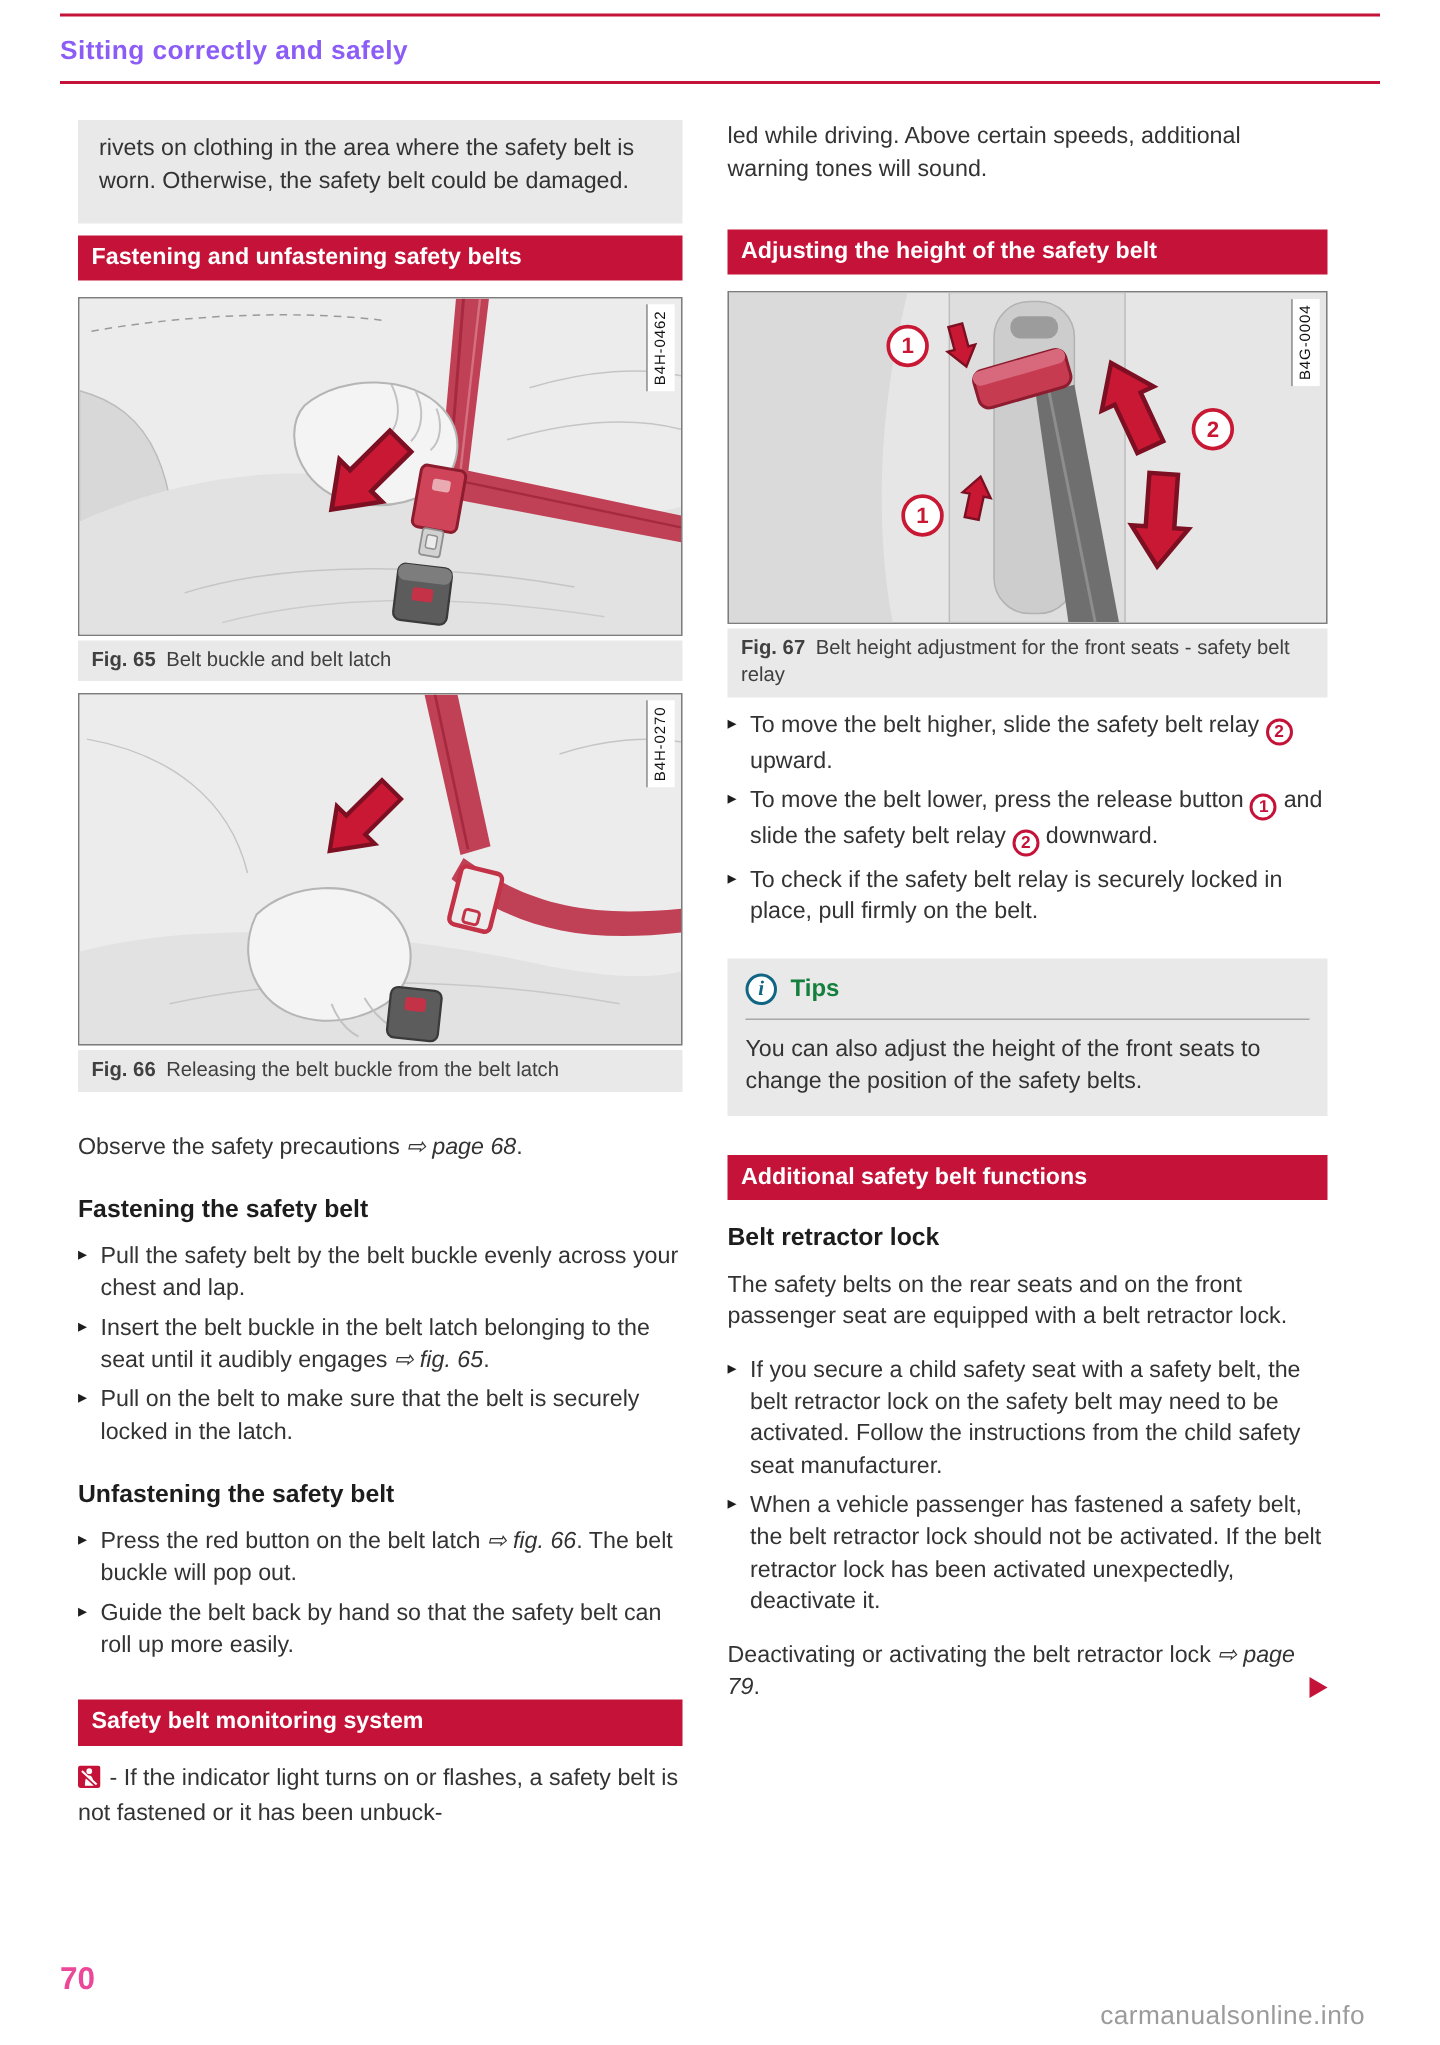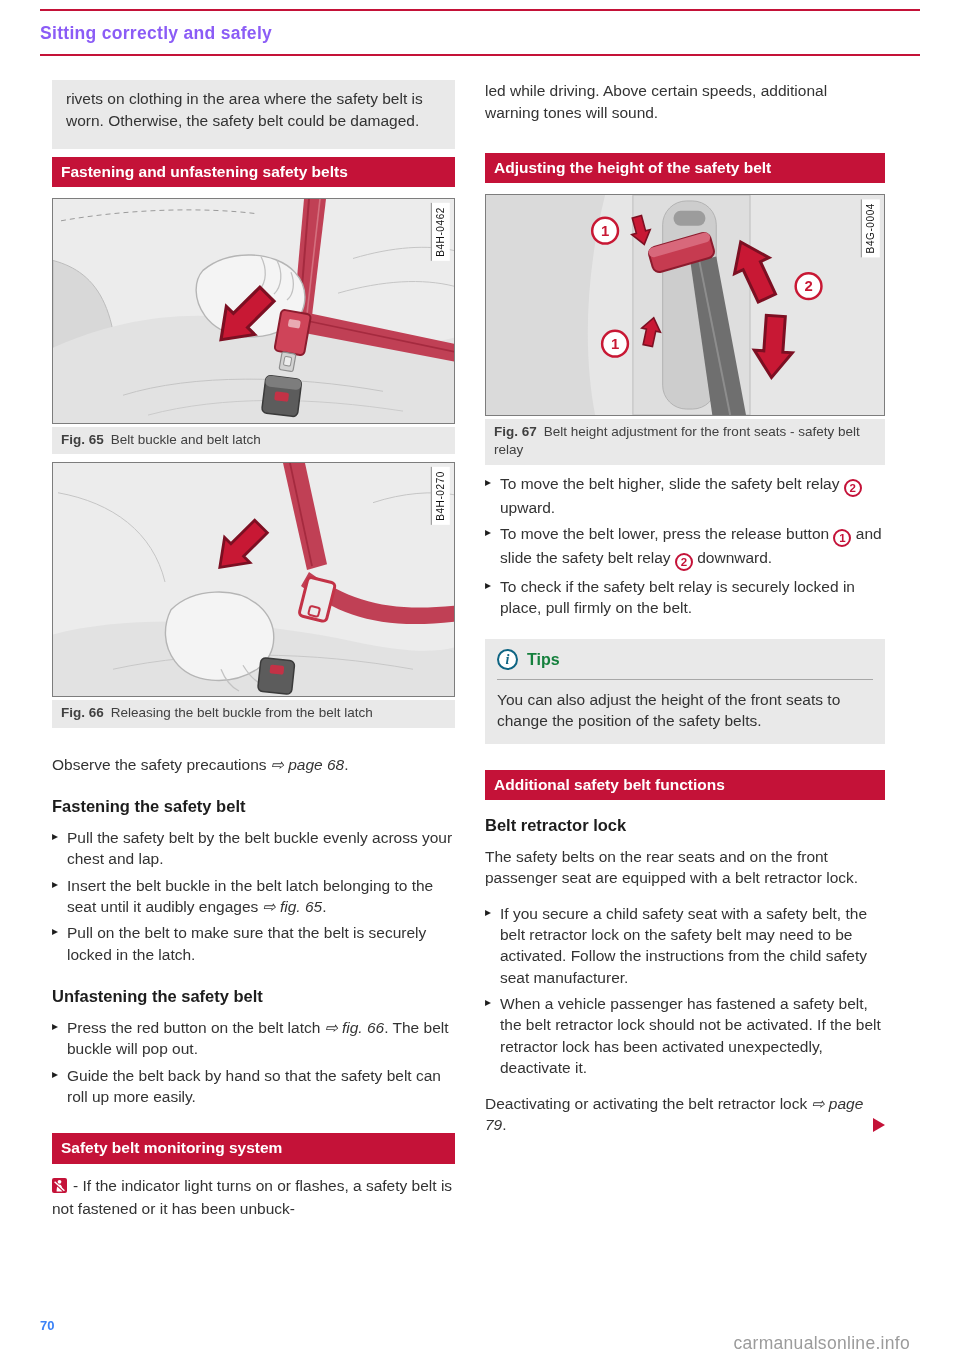--- a/index.html
+++ b/index.html
@@ -77,21 +77,21 @@
 
   .belt-light{display:inline-block;vertical-align:-2px;margin-right:6px;}
 
   .deact{position:relative;margin-top:14px;padding-right:18px;}
   .cont-arrow{
     position:absolute;right:0;bottom:3px;width:0;height:0;
     border-left:12px solid var(--red);
     border-top:7px solid transparent;border-bottom:7px solid transparent;
   }
 
-  .page-number{position:absolute;left:40px;bottom:28px;font-weight:bold;font-size:13px;color:#3b82f6;}
+  .page-number{position:absolute;left:40px;bottom:28px;font-weight:bold;font-size:21px;color:#ec4899;}
   .watermark{position:absolute;right:50px;bottom:8px;font-size:17.5px;color:#9b9b9b;letter-spacing:.3px;}
 </style>
 </head>
 <body>
 
 <div class="page">
   <div class="rule-red"></div>
   <h1 class="page-title">Sitting correctly and safely</h1>
 
   <div class="columns">

